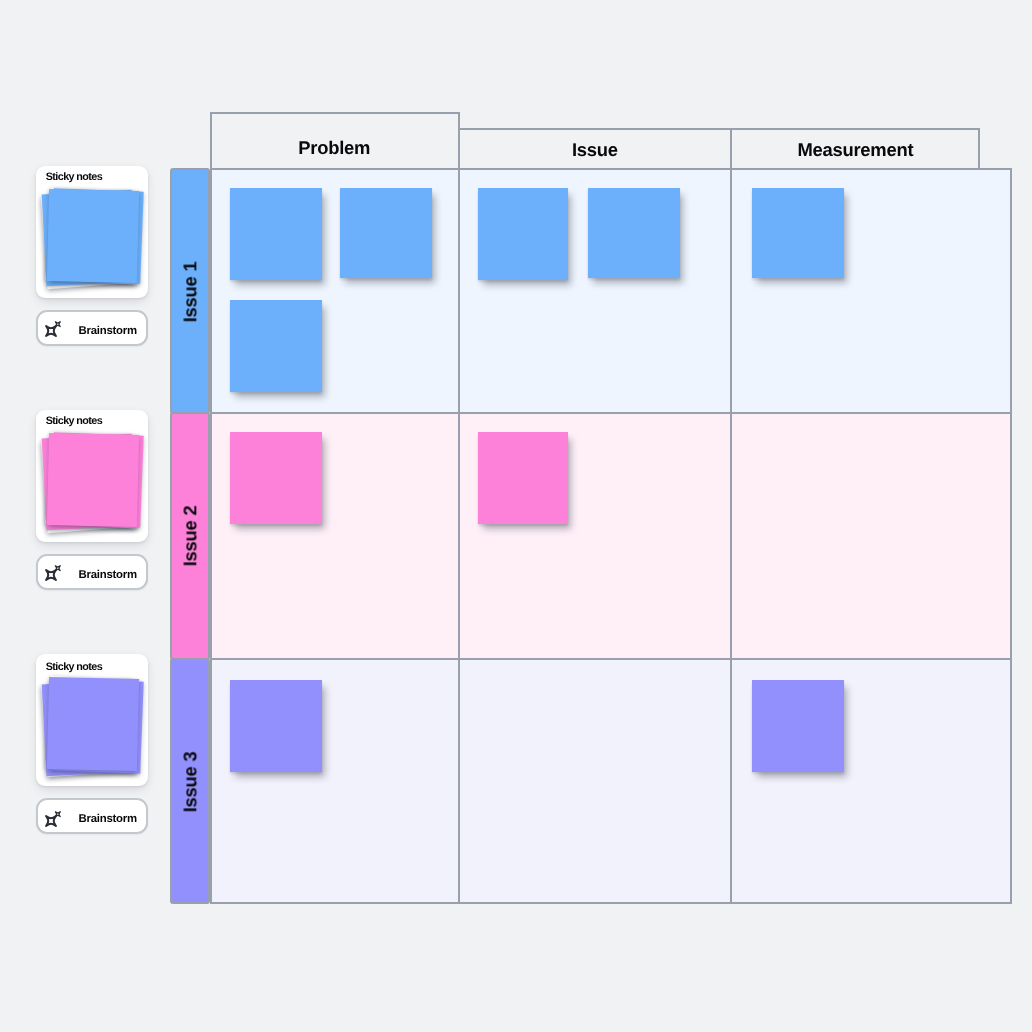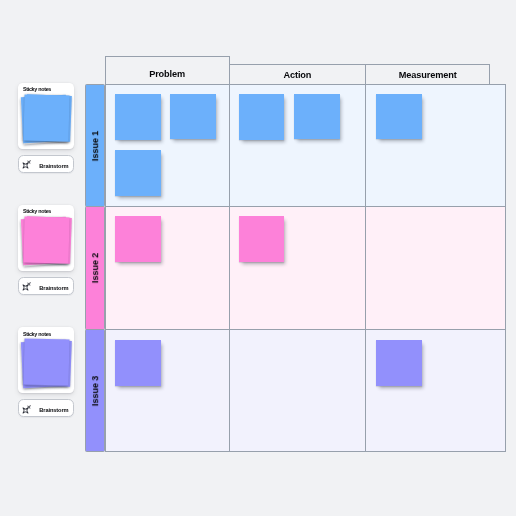--- a/index.html
+++ b/index.html
@@ -126,21 +126,21 @@
               <path d="M69 24 C 71.5 37.5 73 39.5 86 41 C 73 42.5 71.5 44.5 69 58 C 66.5 44.5 65 42.5 52 41 C 65 39.5 66.5 37.5 69 24 Z"></path>
             </g>
           </svg></span>
       <span class="lbl">Brainstorm</span>
     </div>
   </div>
   <div class="colhead" style="left:104.6px;top:56px;width:125.0px;height:36px">
     <span>Problem</span>
   </div>
   <div class="colhead" style="left:228.6px;top:64.2px;width:137.6px;height:20.8px">
-    <span>Action</span>
+    <span>Issue</span>
   </div>
   <div class="colhead" style="left:365.2px;top:64.2px;width:125px;height:20.8px">
     <span>Measurement</span>
   </div>
   <div class="cell r1" style="left:104.6px;top:84.0px;width:125.0px;height:123.3px"></div>
   <div class="cell r1" style="left:228.6px;top:84.0px;width:137.6px;height:123.3px"></div>
   <div class="cell r1" style="left:365.2px;top:84.0px;width:140.8px;height:123.3px"></div>
   <div class="cell r2" style="left:104.6px;top:206.3px;width:125.0px;height:123.7px"></div>
   <div class="cell r2" style="left:228.6px;top:206.3px;width:137.6px;height:123.7px"></div>
   <div class="cell r2" style="left:365.2px;top:206.3px;width:140.8px;height:123.7px"></div>

